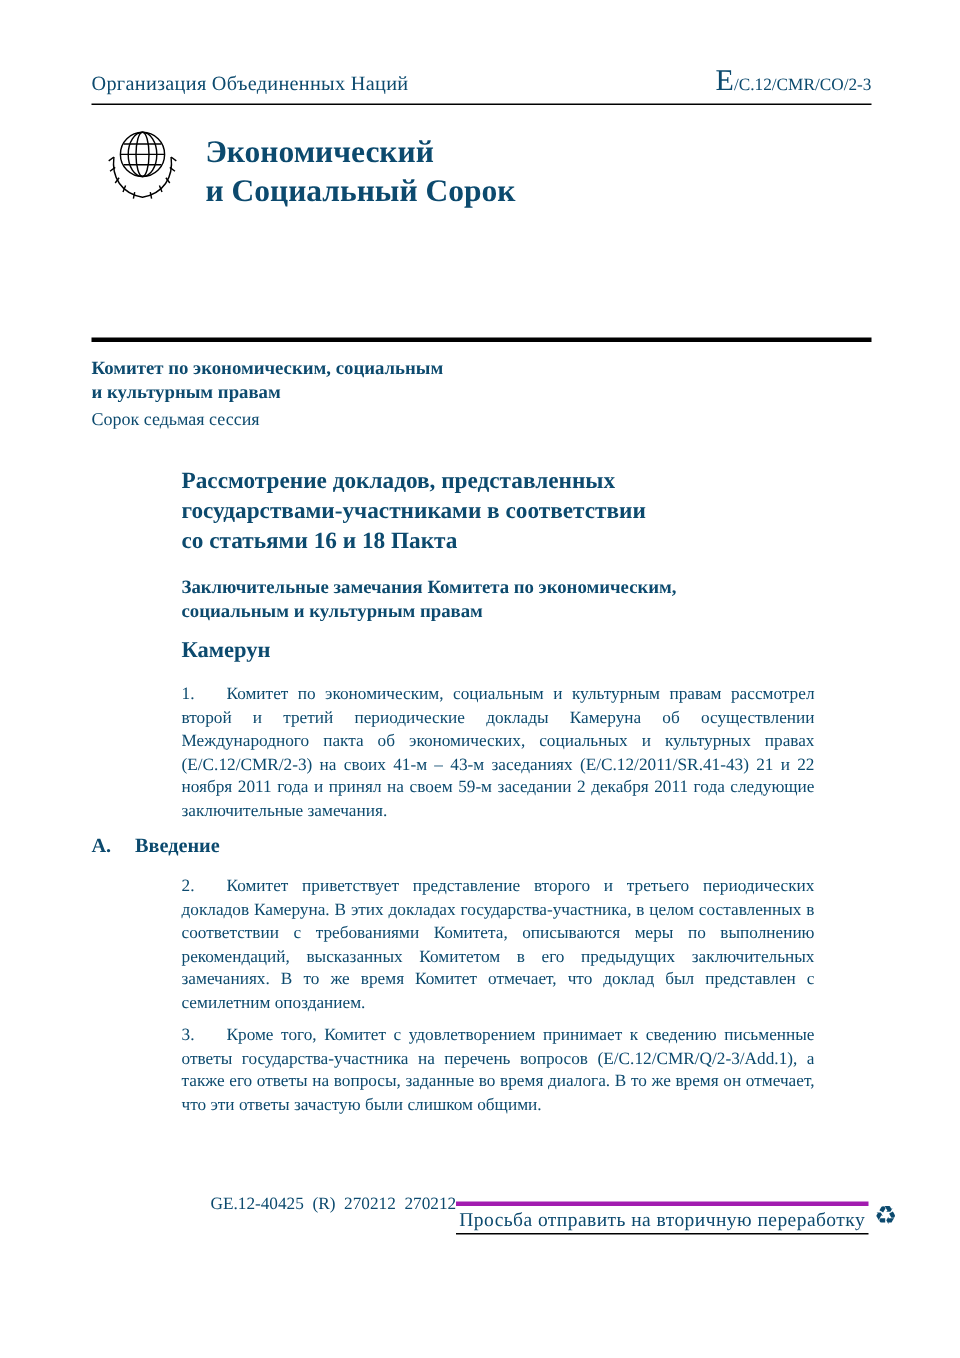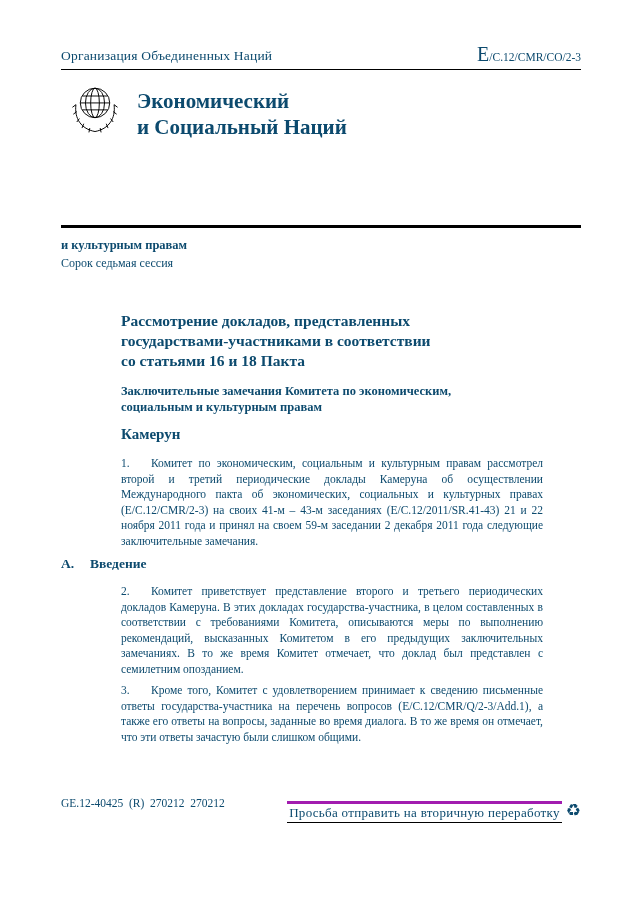--- a/index.html
+++ b/index.html
@@ -66,22 +66,22 @@
   .p2 { top:584px; }
   .p3 { top:683px; }
   
   .section-a {
     position:absolute; left:61px; top:556px;
     display:flex; font-weight:bold; font-size:13.5px;
   }
   .section-a .sec-label { width:29px; }
   
   .footer {
-    position:absolute; left:61px; right:59px; top:797px;
-    display:flex; justify-content:space-between; align-items:flex-start;
+    position:absolute; left:61px; right:42px; top:797px;
+    display:flex; justify-content:flex-end; align-items:flex-start;
   }
   .footer-ref { font-size:11.5px; white-space:pre; }
   .recycle-wrap { display:flex; align-items:center; }
   .recycle-text {
     font-size:13px; letter-spacing:0.3px;
     border-top:3px solid #a21caf; border-bottom:1px solid #000;
     padding:1px 2px; margin-right:4px; margin-top:4px;
   }
   .recycle-icon { font-size:17px; line-height:1; }
   svg .ln { stroke:#000; fill:none; stroke-width:1.1; }
@@ -103,27 +103,28 @@
       <ellipse class="ln" cx="30" cy="26" rx="11" ry="17"></ellipse>
       <ellipse class="ln" cx="30" cy="26" rx="5" ry="17"></ellipse>
       <line class="ln" x1="13" y1="26" x2="47" y2="26"></line>
       <line class="ln" x1="15.5" y1="18" x2="44.5" y2="18"></line>
       <line class="ln" x1="15.5" y1="34" x2="44.5" y2="34"></line>
       <path class="ln" d="M8,28 C6,44 14,56 30,59 C46,56 54,44 52,28"></path>
       <path class="ln" d="M8,28 L4,31 M9,36 L5,39 M12,44 L9,48 M17,50 L15,55 M24,55 L23,60 M36,55 L37,60 M43,50 L45,55 M48,44 L51,48 M51,36 L55,39 M52,28 L56,31"></path>
     </svg>
     <div class="council-title">
       <div>Экономический</div>
-      <div>и Социальный Наций</div>
+      <div>и Социальный Сорок</div>
     </div>
   </div>
 
   <div class="rule-thick"></div>
 
   <div class="committee">
+    <div class="c-name">Комитет по экономическим, социальным</div>
     <div class="c-name">и культурным правам</div>
     <div class="c-session">Сорок седьмая сессия</div>
   </div>
 
   <div class="doc-title">
     <div>Рассмотрение докладов, представленных</div>
     <div>государствами-участниками в соответствии</div>
     <div>со статьями 16 и 18 Пакта</div>
   </div>
 

